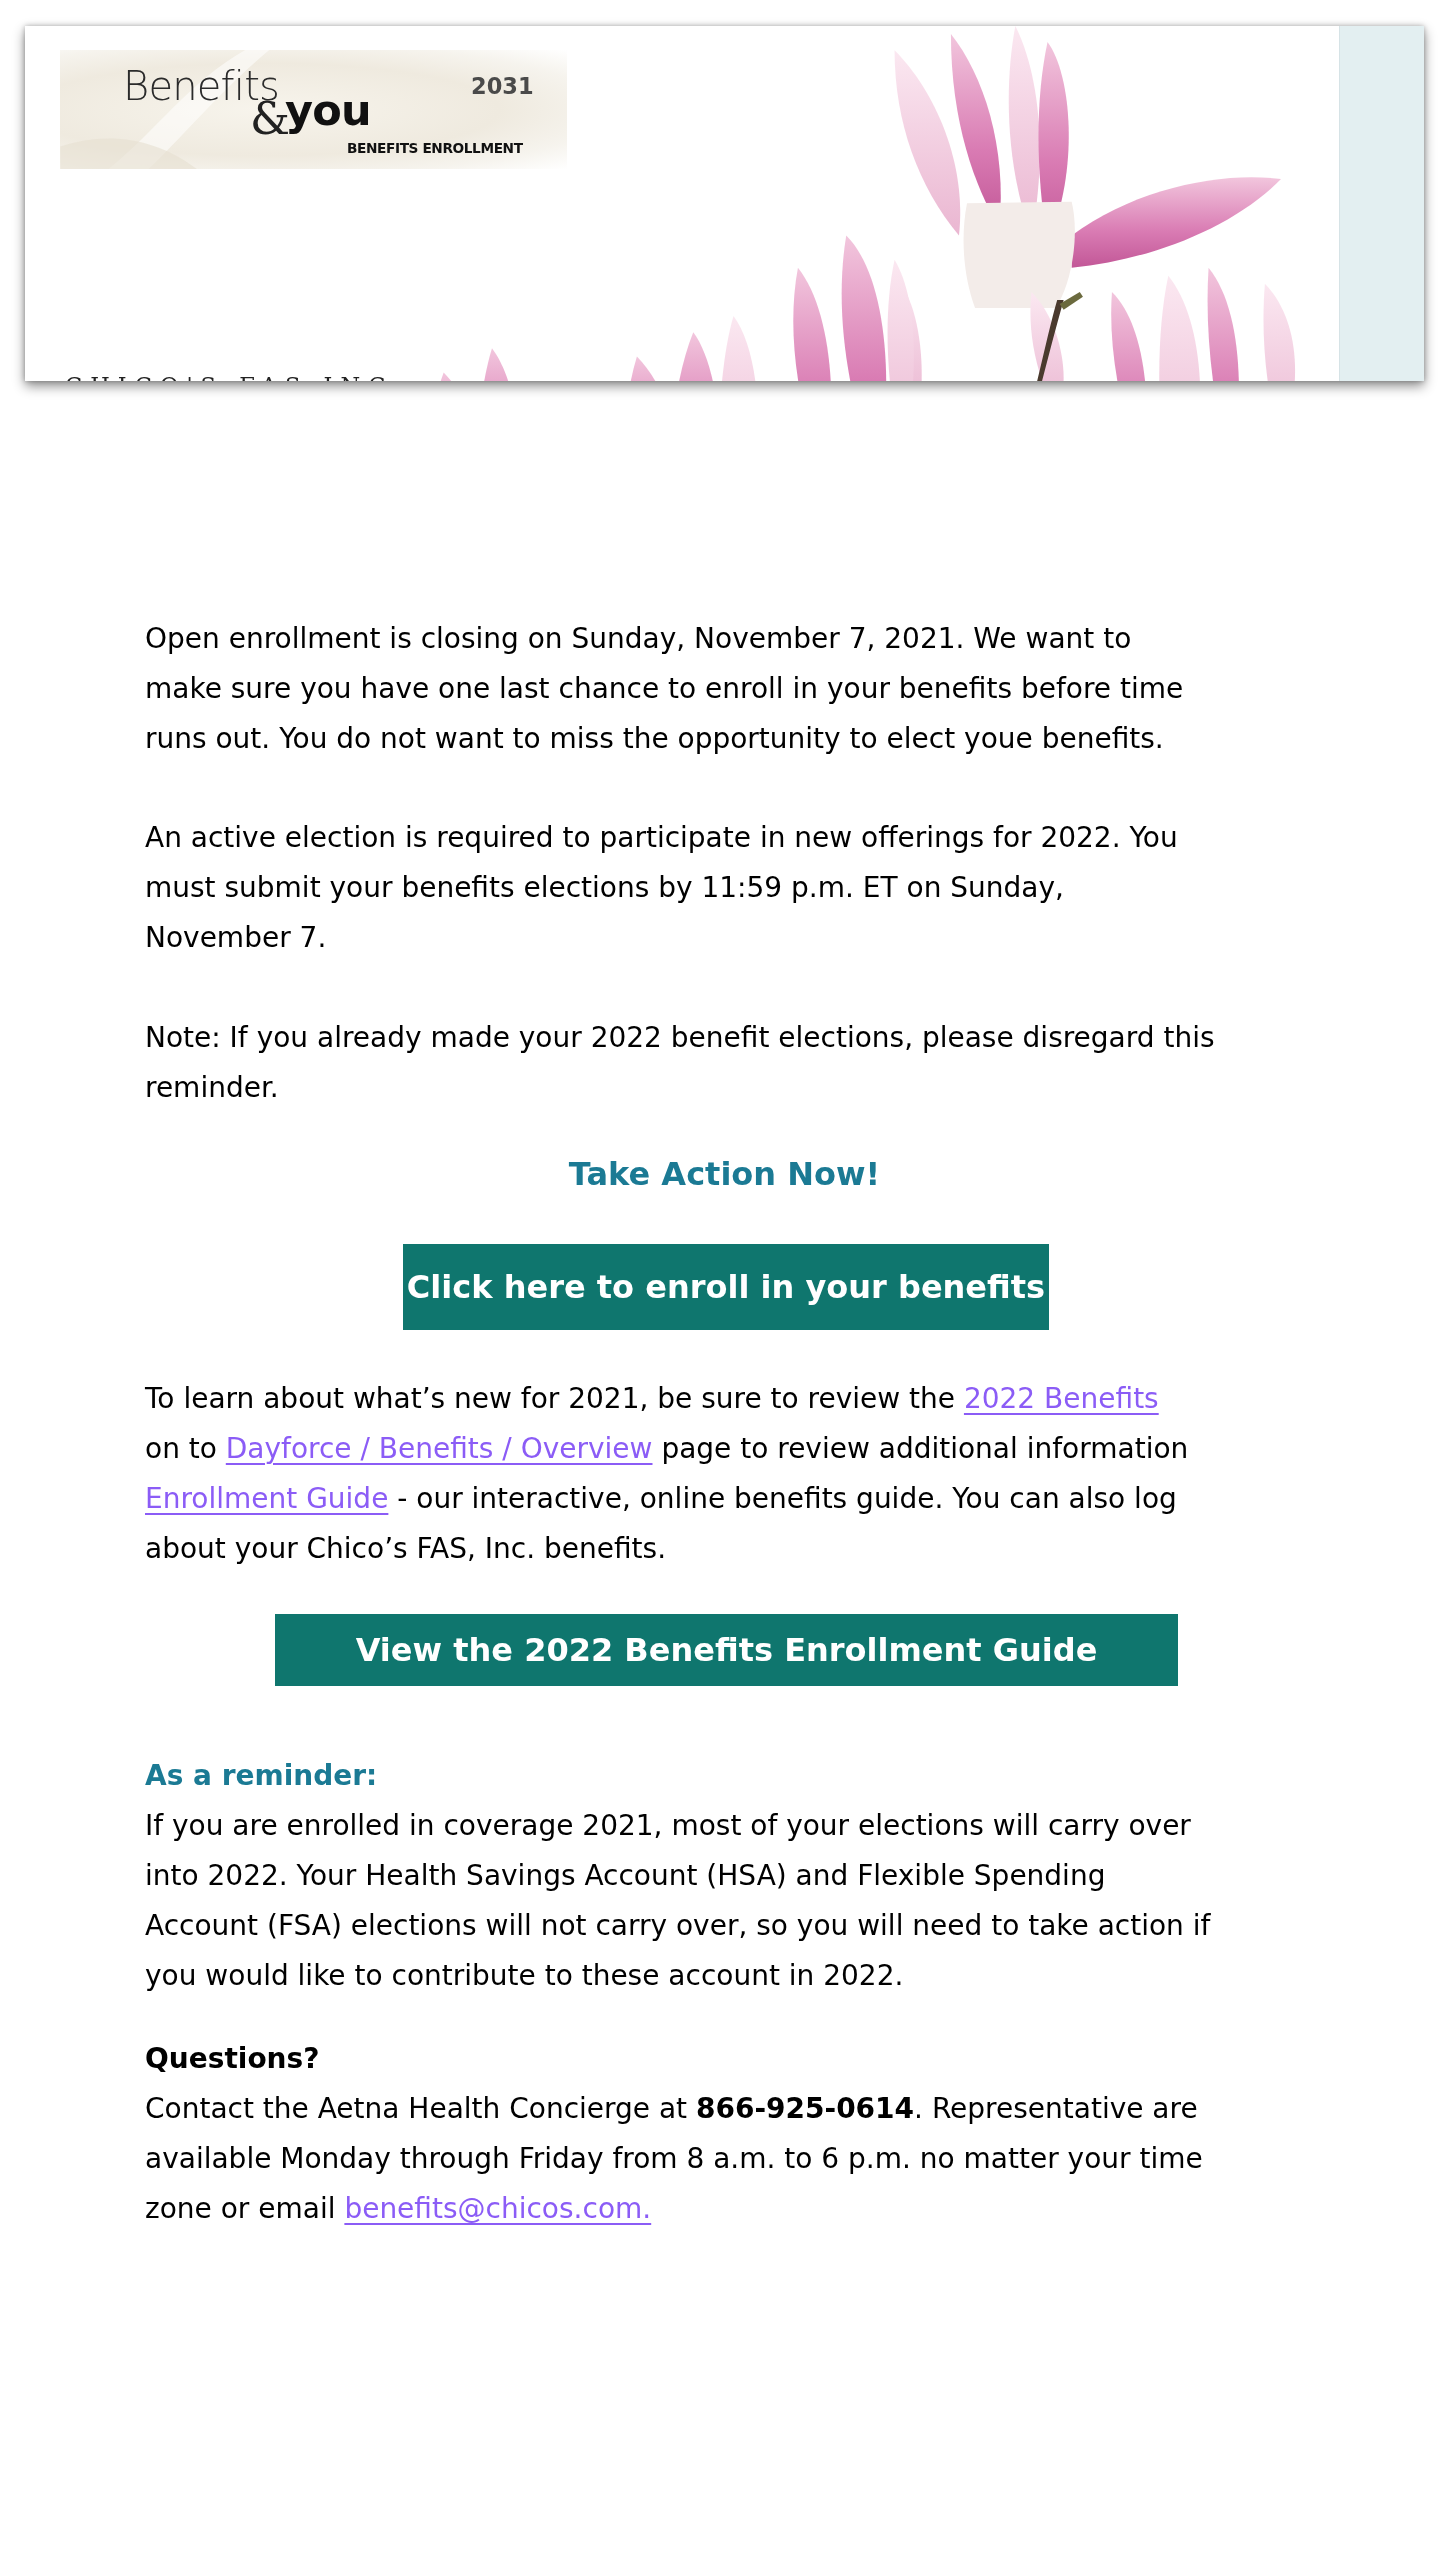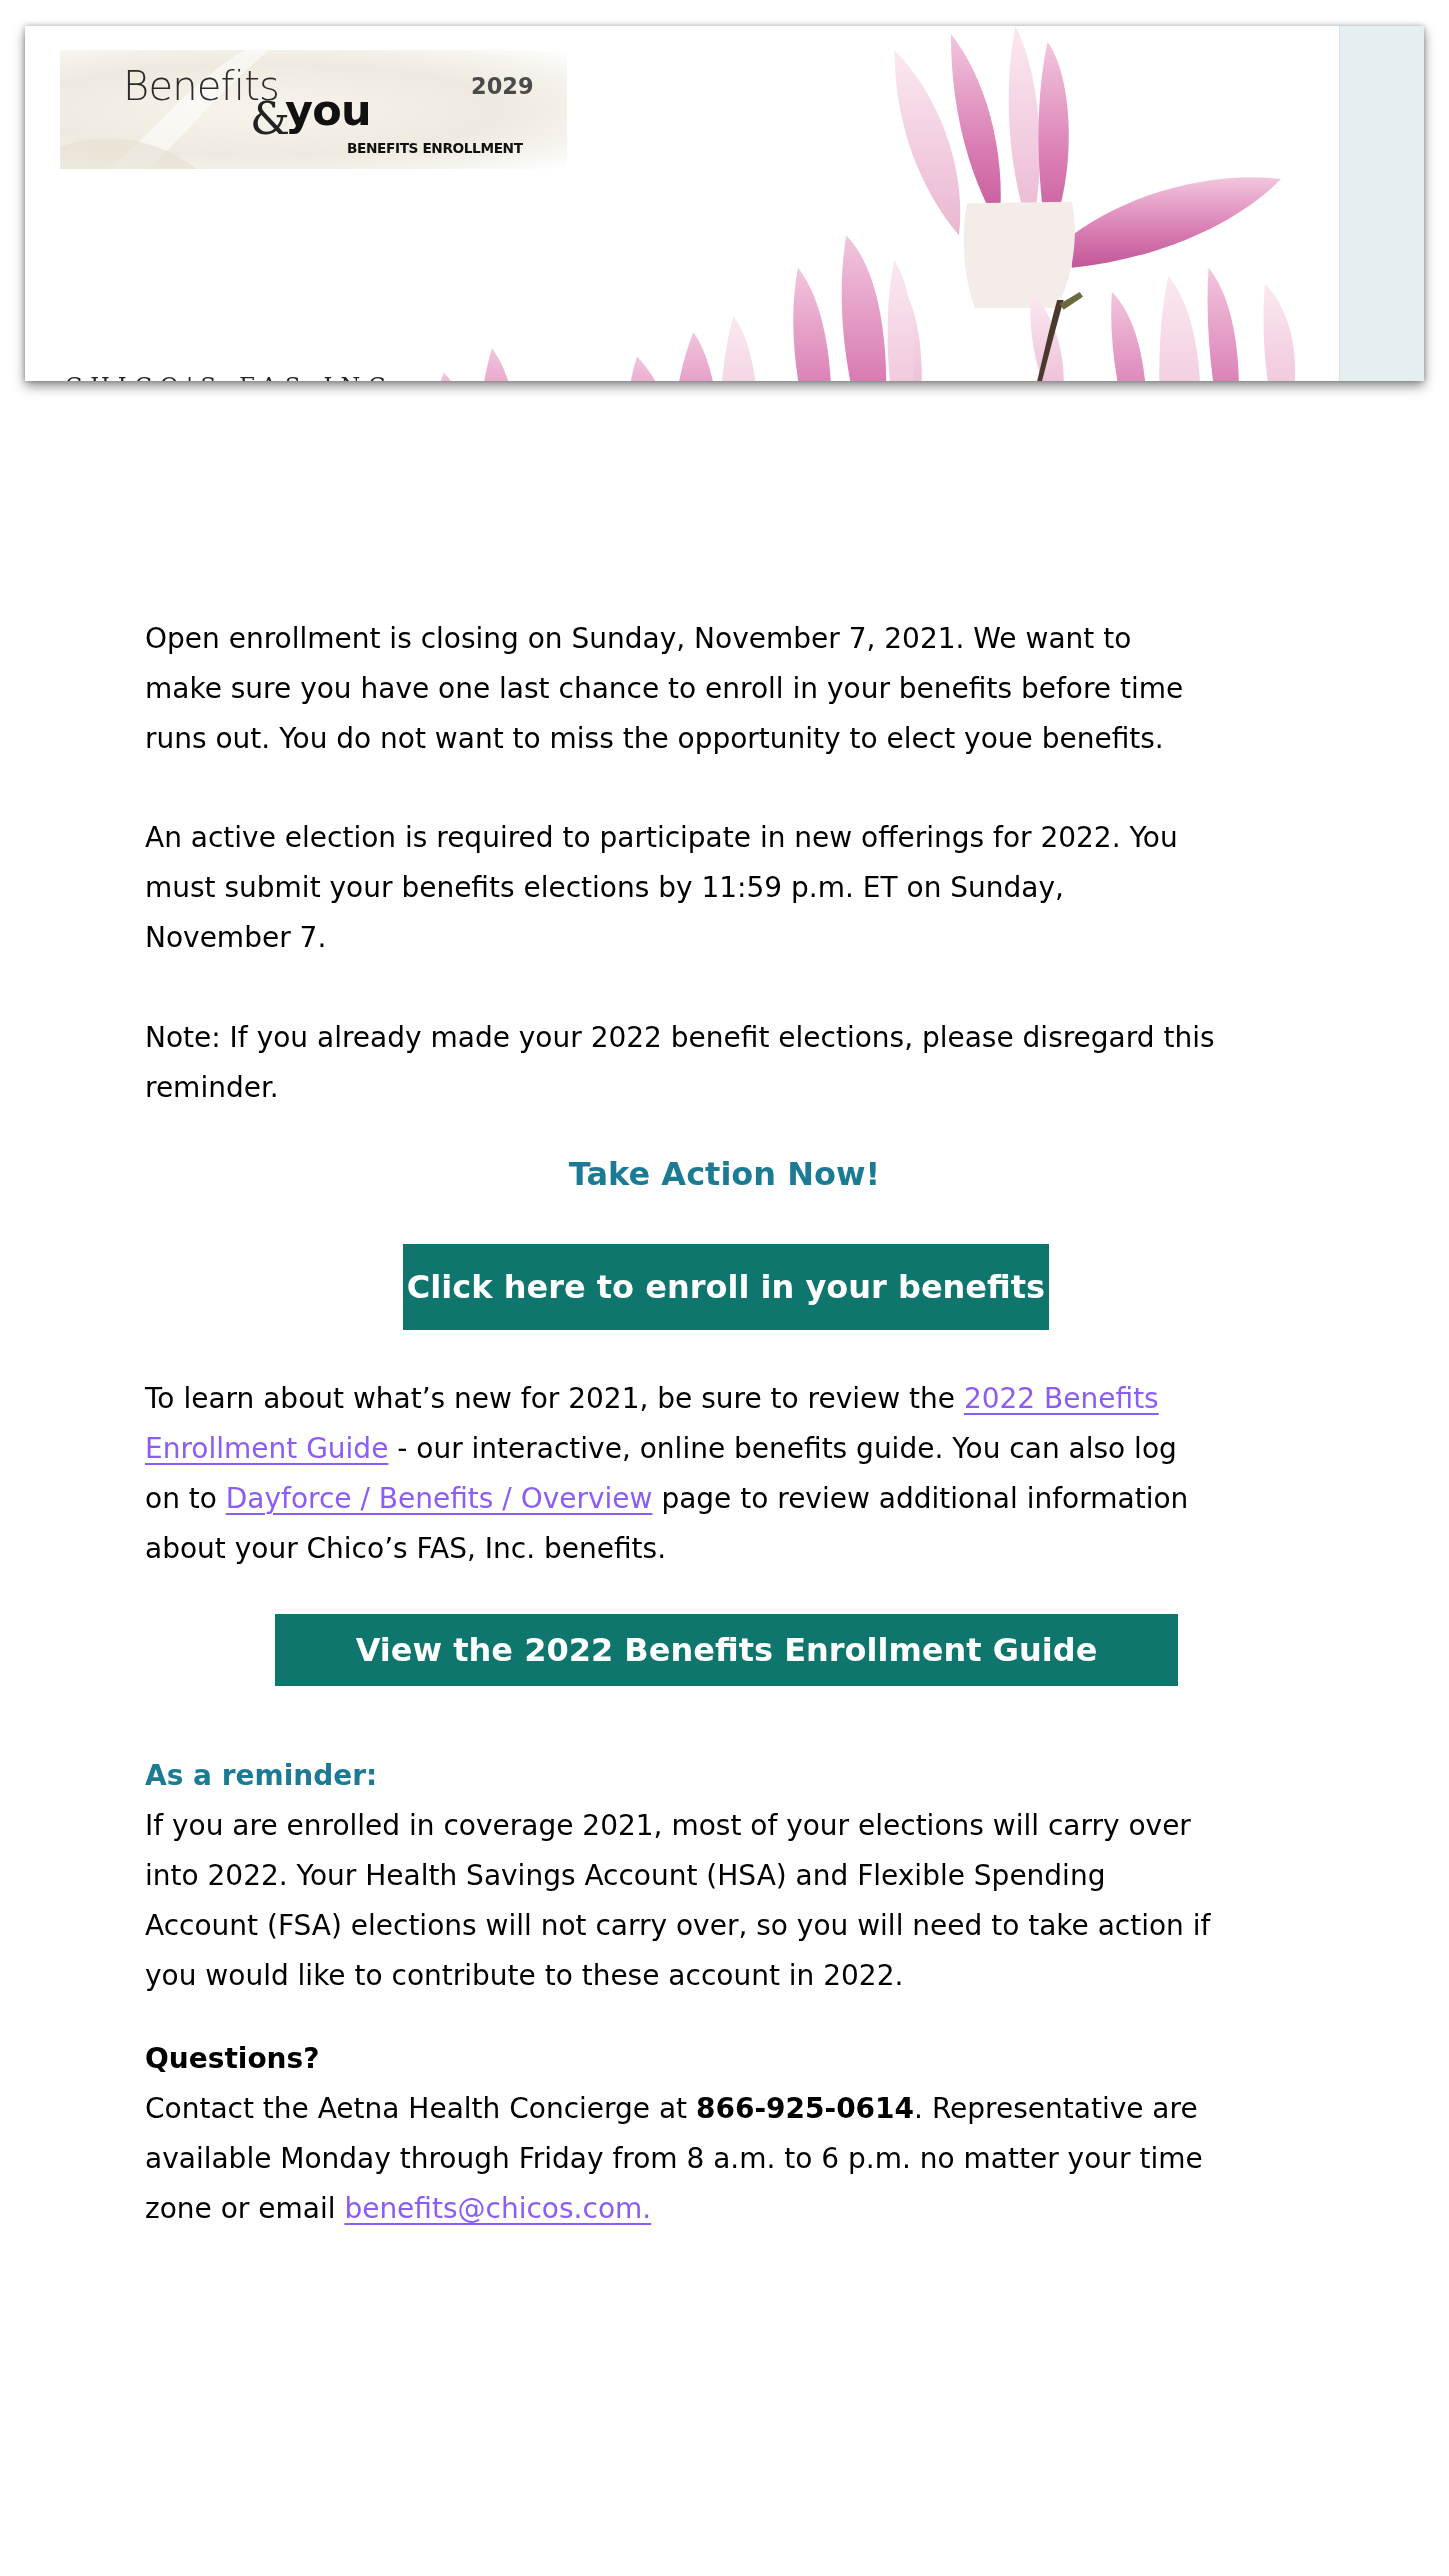--- a/index.html
+++ b/index.html
@@ -102,21 +102,21 @@
   <div class="hero-strip"></div>
 
   <div class="banner">
     <svg class="banner-swoosh" viewBox="0 0 630 148">
       <path d="M60 148 C120 100 160 40 230 0 L260 0 C200 50 150 110 110 148Z" fill="#ffffff" opacity="0.55"></path>
       <path d="M0 120 C60 100 120 110 170 148 L0 148Z" fill="#e6dfd0" opacity="0.6"></path>
     </svg>
     <span class="banner-benefits">Benefits</span>
     <span class="banner-amp">&amp;</span>
     <span class="banner-you">you</span>
-    <span class="banner-year">2029</span>
+    <span class="banner-year">2031</span>
     <span class="banner-sub">BENEFITS ENROLLMENT</span>
   </div>
 
   <div class="corp">
     <div class="corp-name">CHICO'S FAS INC</div>
     <div class="corp-rule"></div>
     <div class="corp-brands">
       <span class="brand-chicos">chico's</span>
       <span class="brand-whbm">WHBM</span>
       <span class="brand-soma">SOMA</span>
@@ -145,24 +145,24 @@
 
 <div class="cta" style="left:403px; top:1244px; width:646px; height:86px;">
   <span>Click here to enroll in your benefits</span>
 </div>
 
 <div class="block" style="top:1374px;">
   <span class="line">
     <span>To learn about what’s new for 2021, be sure to review the </span><a class="link">2022 Benefits</a>
   </span>
   <span class="line">
-    <a class="link">Enrollment Guide</a><span> - our interactive, online benefits guide. You can also log</span>
+    <span>on to </span><a class="link">Dayforce / Benefits / Overview</a><span> page to review additional information</span>
   </span>
   <span class="line">
-    <span>on to </span><a class="link">Dayforce / Benefits / Overview</a><span> page to review additional information</span>
+    <a class="link">Enrollment Guide</a><span> - our interactive, online benefits guide. You can also log</span>
   </span>
   <span class="line">about your Chico’s FAS, Inc. benefits.</span>
 </div>
 
 <div class="cta" style="left:275px; top:1614px; width:903px; height:72px;">
   <span>View the 2022 Benefits Enrollment Guide</span>
 </div>
 
 <div class="block" style="top:1751px;">
   <span class="line teal-heading">As a reminder:</span>

